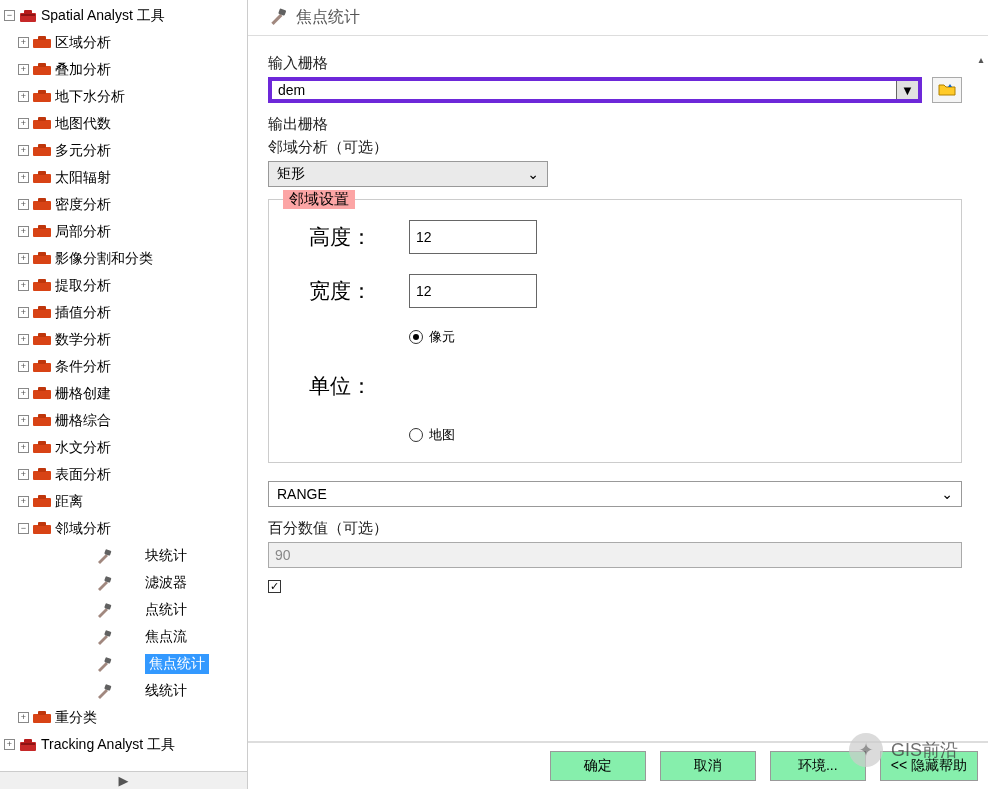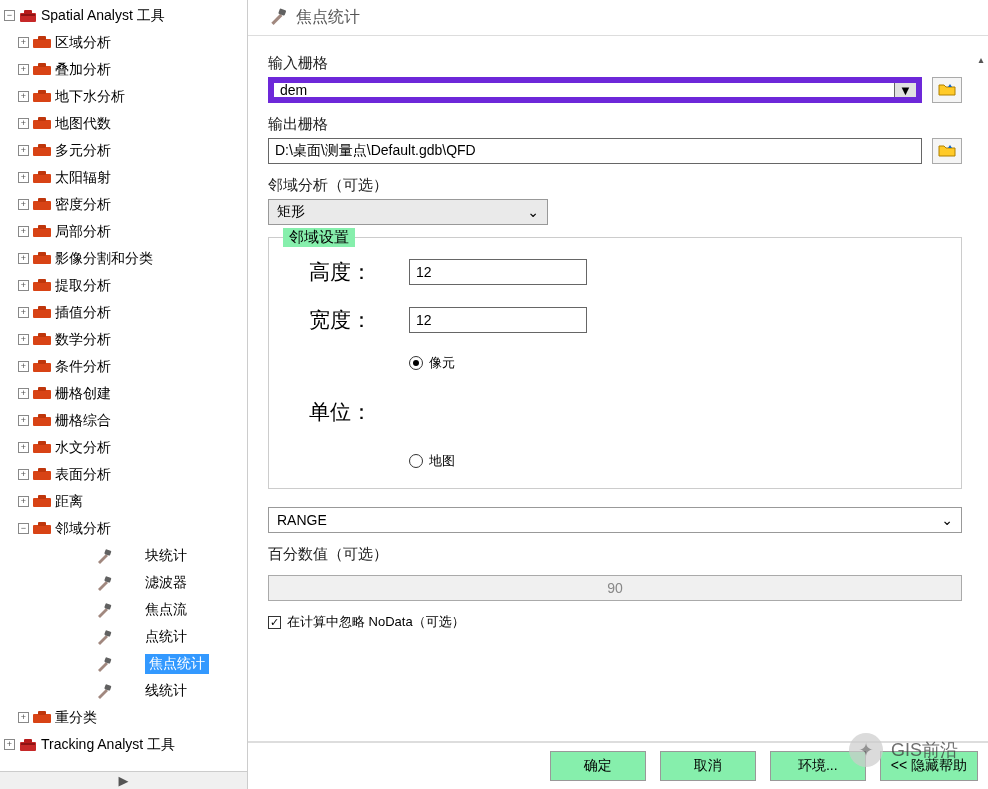--- a/index.html
+++ b/index.html
@@ -114,21 +114,21 @@
     }
     .row {
       display: flex;
       align-items: center;
       gap: 10px;
       margin-bottom: 12px;
     }
     .combo {
       flex: 1;
       height: 26px;
-      border: 6px solid #6d28d9;
+      border: 4px solid #6d28d9;
       display: flex;
       align-items: stretch;
       background: #fff;
     }
     .combo-input {
       flex:1;
       padding: 2px 6px;
       font-size: 14px;
       display:flex;
       align-items:center;
@@ -147,21 +147,21 @@
       background: #f5f5f5;
       display:flex; align-items:center; justify-content:center;
     }
     .text-input {
       flex: 1;
       height: 26px;
       border: 1px solid #666;
       padding: 2px 6px;
       font-size: 14px;
     }
-    .text-input.disabled { background:#f0f0f0; color:#888; border-color:#aaa; text-align:center;margin-top:7px;}
+    .text-input.disabled { background:#f0f0f0; color:#888; border-color:#aaa; text-align:left;}
     .select {
       width: 280px;
       height: 26px;
       border: 1px solid #999;
       background: #eaeaea;
       display: flex;
       align-items: center;
       justify-content: space-between;
       padding: 0 8px;
       font-size: 14px;
@@ -170,38 +170,38 @@
     .groupbox {
       border: 1px solid #ccc;
       margin: 6px 0 18px 0;
       padding: 20px 20px 14px 40px;
       position: relative;
     }
     .groupbox-title {
       position: absolute;
       top: -10px;
       left: 14px;
-      background: #86efac;
+      background: #fca5a5;
       padding: 0 6px;
       font-size: 15px;
     }
     .grid-row {
       display: flex;
       align-items: center;
       margin-bottom: 20px;
     }
     .grid-label {
       width: 100px;
       font-size: 21px;
     }
     .num-input {
-      width: 178px;
+      width: 128px;
       height: 26px;
       border: 1px solid #666;
-      padding: 4px 6px;
+      padding: 16px 6px;
       font-size: 14px;
     }
     .radio {
       width: 14px; height: 14px;
       border: 1px solid #333;
       border-radius: 50%;
       display:inline-flex;
       align-items:center; justify-content:center;
       margin-right: 6px;
     }
@@ -481,31 +481,31 @@
           <span class="label">滤波器</span>
         </div>
       <div class="tree-item lvl2">
           <span class="exp blank"></span>
           <span class="icon">
             <svg width="18" height="16" viewBox="0 0 18 16">
               <path d="M3 14 L11 6 L13 8 L5 16 Z" fill="#a1887f"></path>
               <rect x="10" y="2" width="6" height="5" rx="1" fill="#616161" transform="rotate(20 13 4)"></rect>
             </svg>
           </span>
-          <span class="label">焦点流</span>
+          <span class="label">点统计</span>
         </div>
       <div class="tree-item lvl2">
           <span class="exp blank"></span>
           <span class="icon">
             <svg width="18" height="16" viewBox="0 0 18 16">
               <path d="M3 14 L11 6 L13 8 L5 16 Z" fill="#a1887f"></path>
               <rect x="10" y="2" width="6" height="5" rx="1" fill="#616161" transform="rotate(20 13 4)"></rect>
             </svg>
           </span>
-          <span class="label">点统计</span>
+          <span class="label">焦点流</span>
         </div>
       <div class="tree-item lvl2 selected">
           <span class="exp blank"></span>
           <span class="icon">
             <svg width="18" height="16" viewBox="0 0 18 16">
               <path d="M3 14 L11 6 L13 8 L5 16 Z" fill="#a1887f"></path>
               <rect x="10" y="2" width="6" height="5" rx="1" fill="#616161" transform="rotate(20 13 4)"></rect>
             </svg>
           </span>
           <span class="label">焦点统计</span>
@@ -571,31 +571,20 @@
           <span>
             <svg width="18" height="14" viewBox="0 0 18 14">
                 <path d="M1 3h5l2 2h9v8H1z" fill="#ffca28" stroke="#b08000"></path>
                 <path d="M12 2l2 3-4 0z" fill="#1565c0"></path>
               </svg>
           </span>
         </div>
       </div>
 
       <div class="field-label">输出栅格</div>
-      <div class="row">
-        <input class="text-input" value="D:\桌面\测量点\Default.gdb\QFD" style="">
-        <div class="browse-btn">
-          <span>
-            <svg width="18" height="14" viewBox="0 0 18 14">
-                <path d="M1 3h5l2 2h9v8H1z" fill="#ffca28" stroke="#b08000"></path>
-                <path d="M12 2l2 3-4 0z" fill="#1565c0"></path>
-              </svg>
-          </span>
-        </div>
-      </div>
 
       <div class="field-label">邻域分析（可选）</div>
       <div class="row">
         <div class="select">
           <span>矩形</span>
           <span>⌄</span>
         </div>
       </div>
 
       <div class="groupbox">
@@ -631,21 +620,20 @@
       </div>
 
       <div class="field-label">百分数值（可选）</div>
       <div class="row">
         <input class="text-input disabled" disabled="" value="90" style="">
       </div>
 
       <div style="margin-top:10px;">
         <label style="display:flex;align-items:center;">
           <span class="checkbox">✓</span>
-          <span>在计算中忽略 NoData（可选）</span>
         </label>
       </div>
     </div>
 
     <div class="button-bar">
       <div class="btn">确定</div>
       <div class="btn">取消</div>
       <div class="btn">环境...</div>
       <div class="btn">&lt;&lt; 隐藏帮助</div>
     </div>

